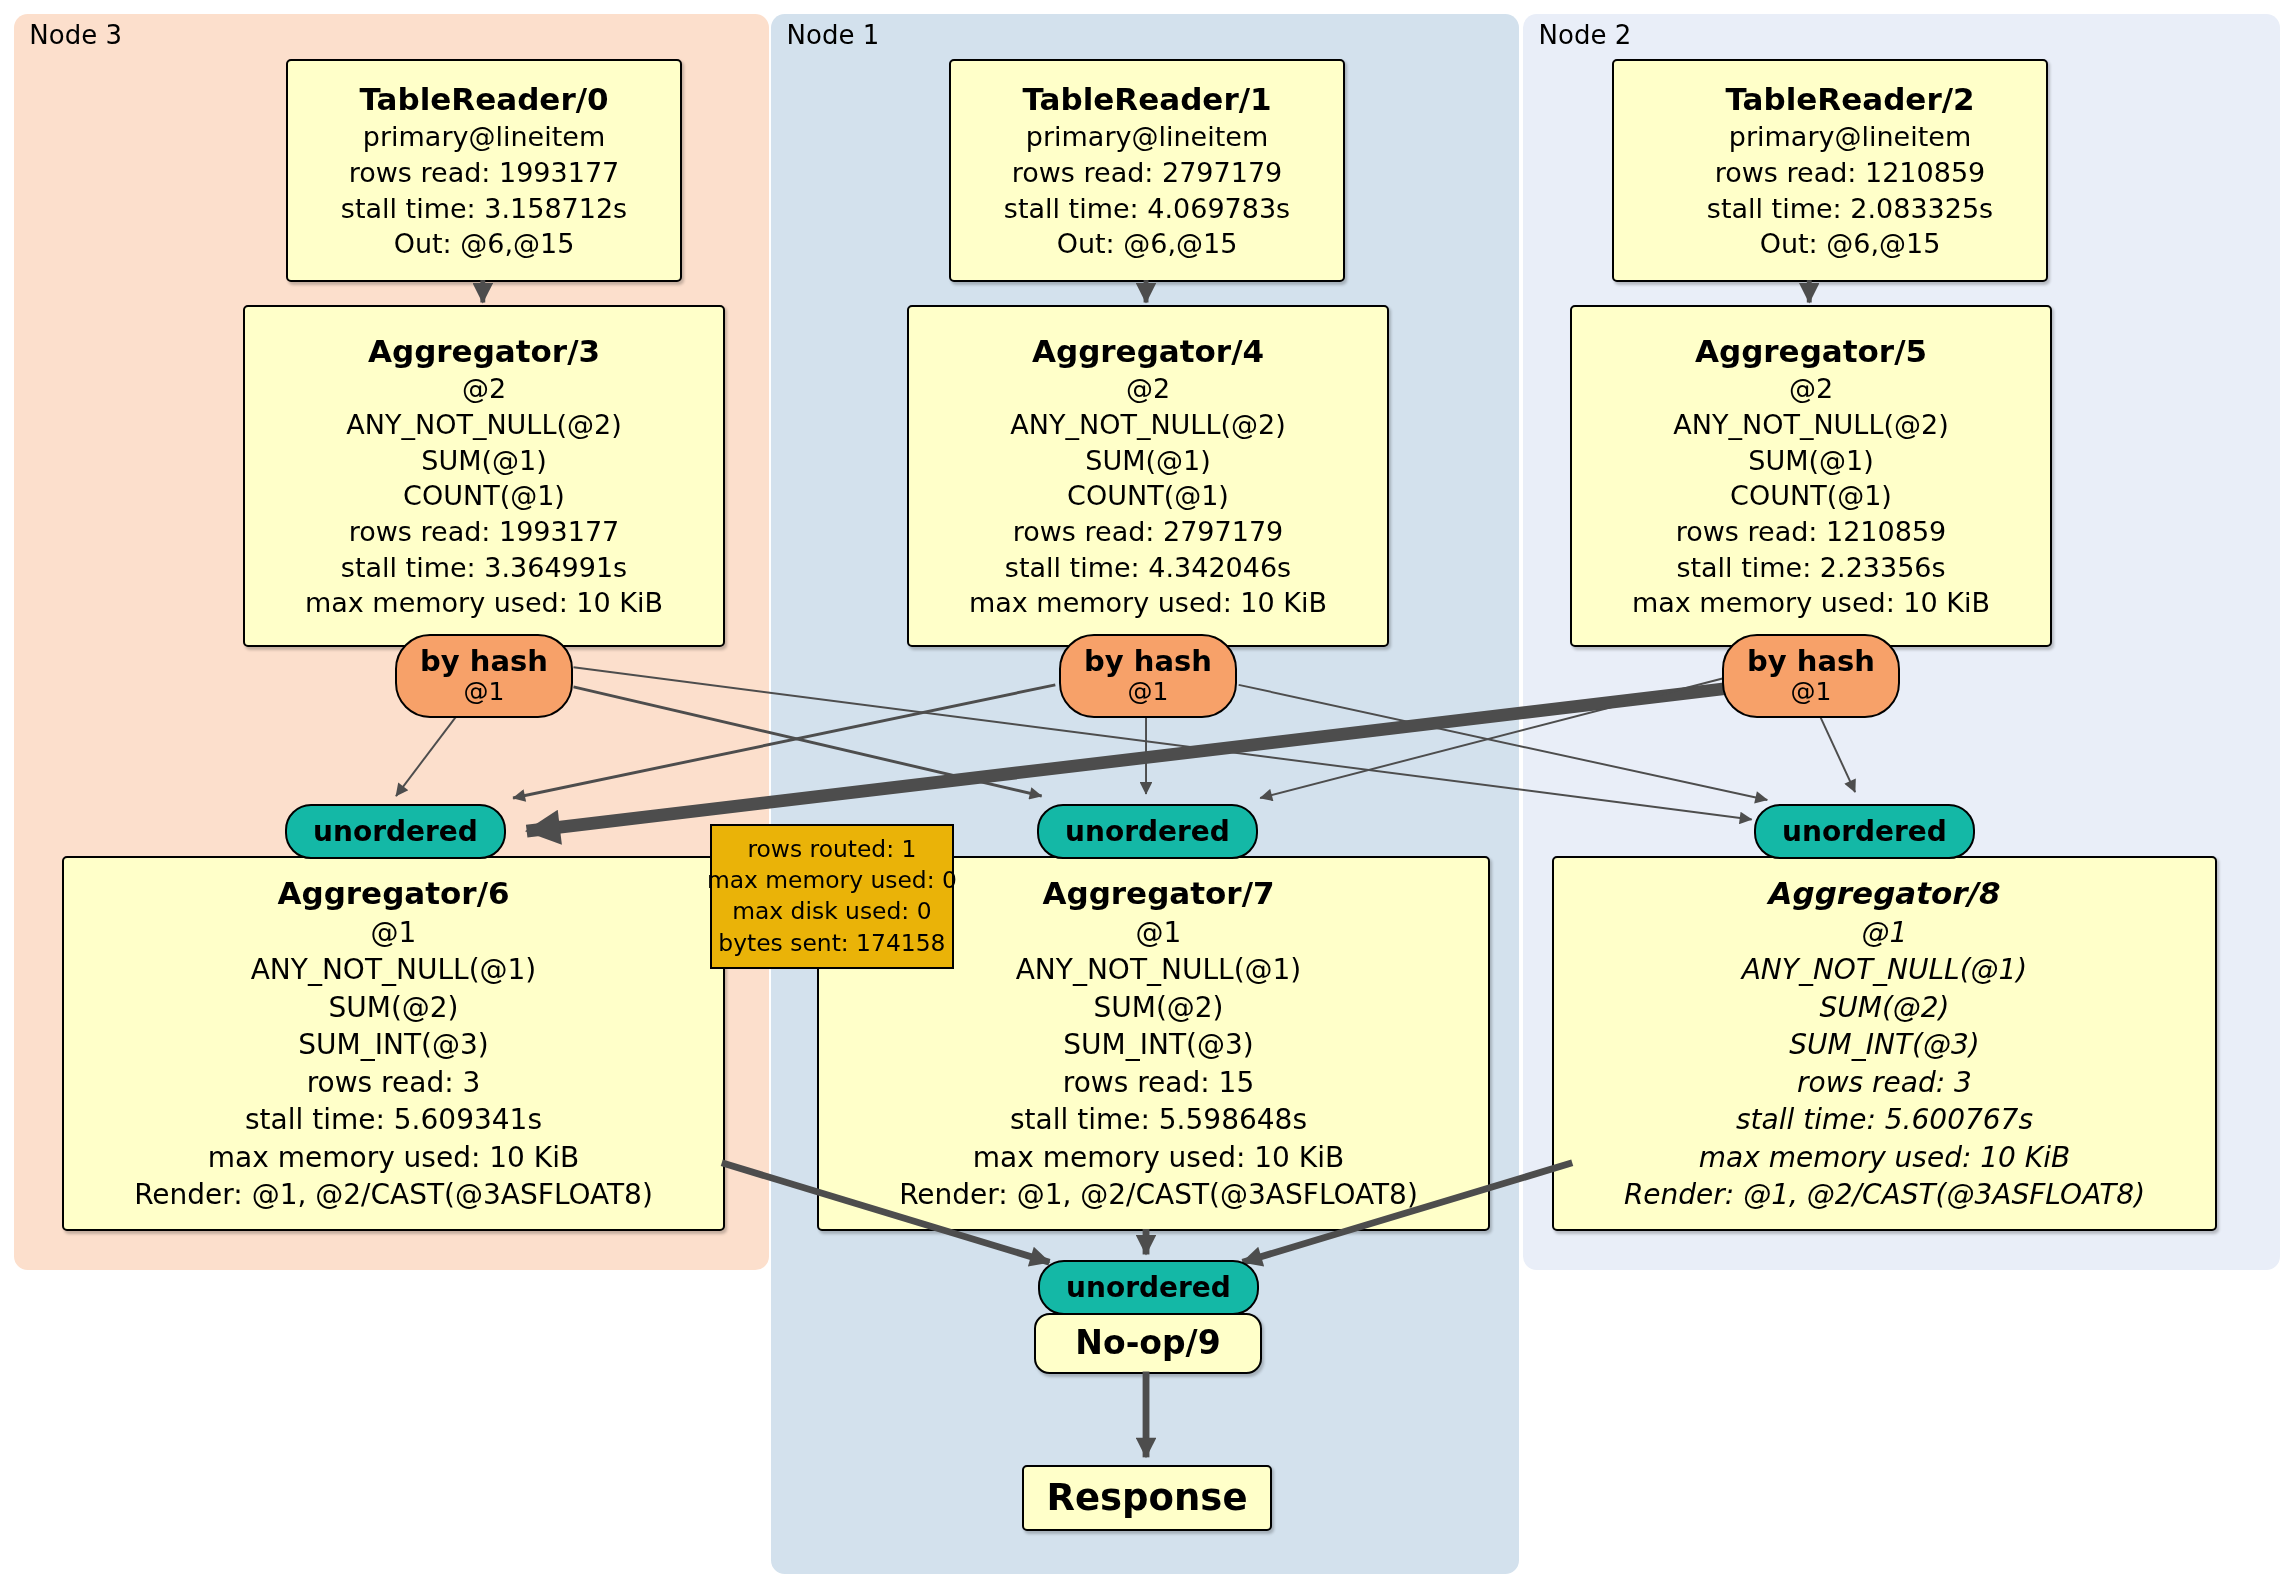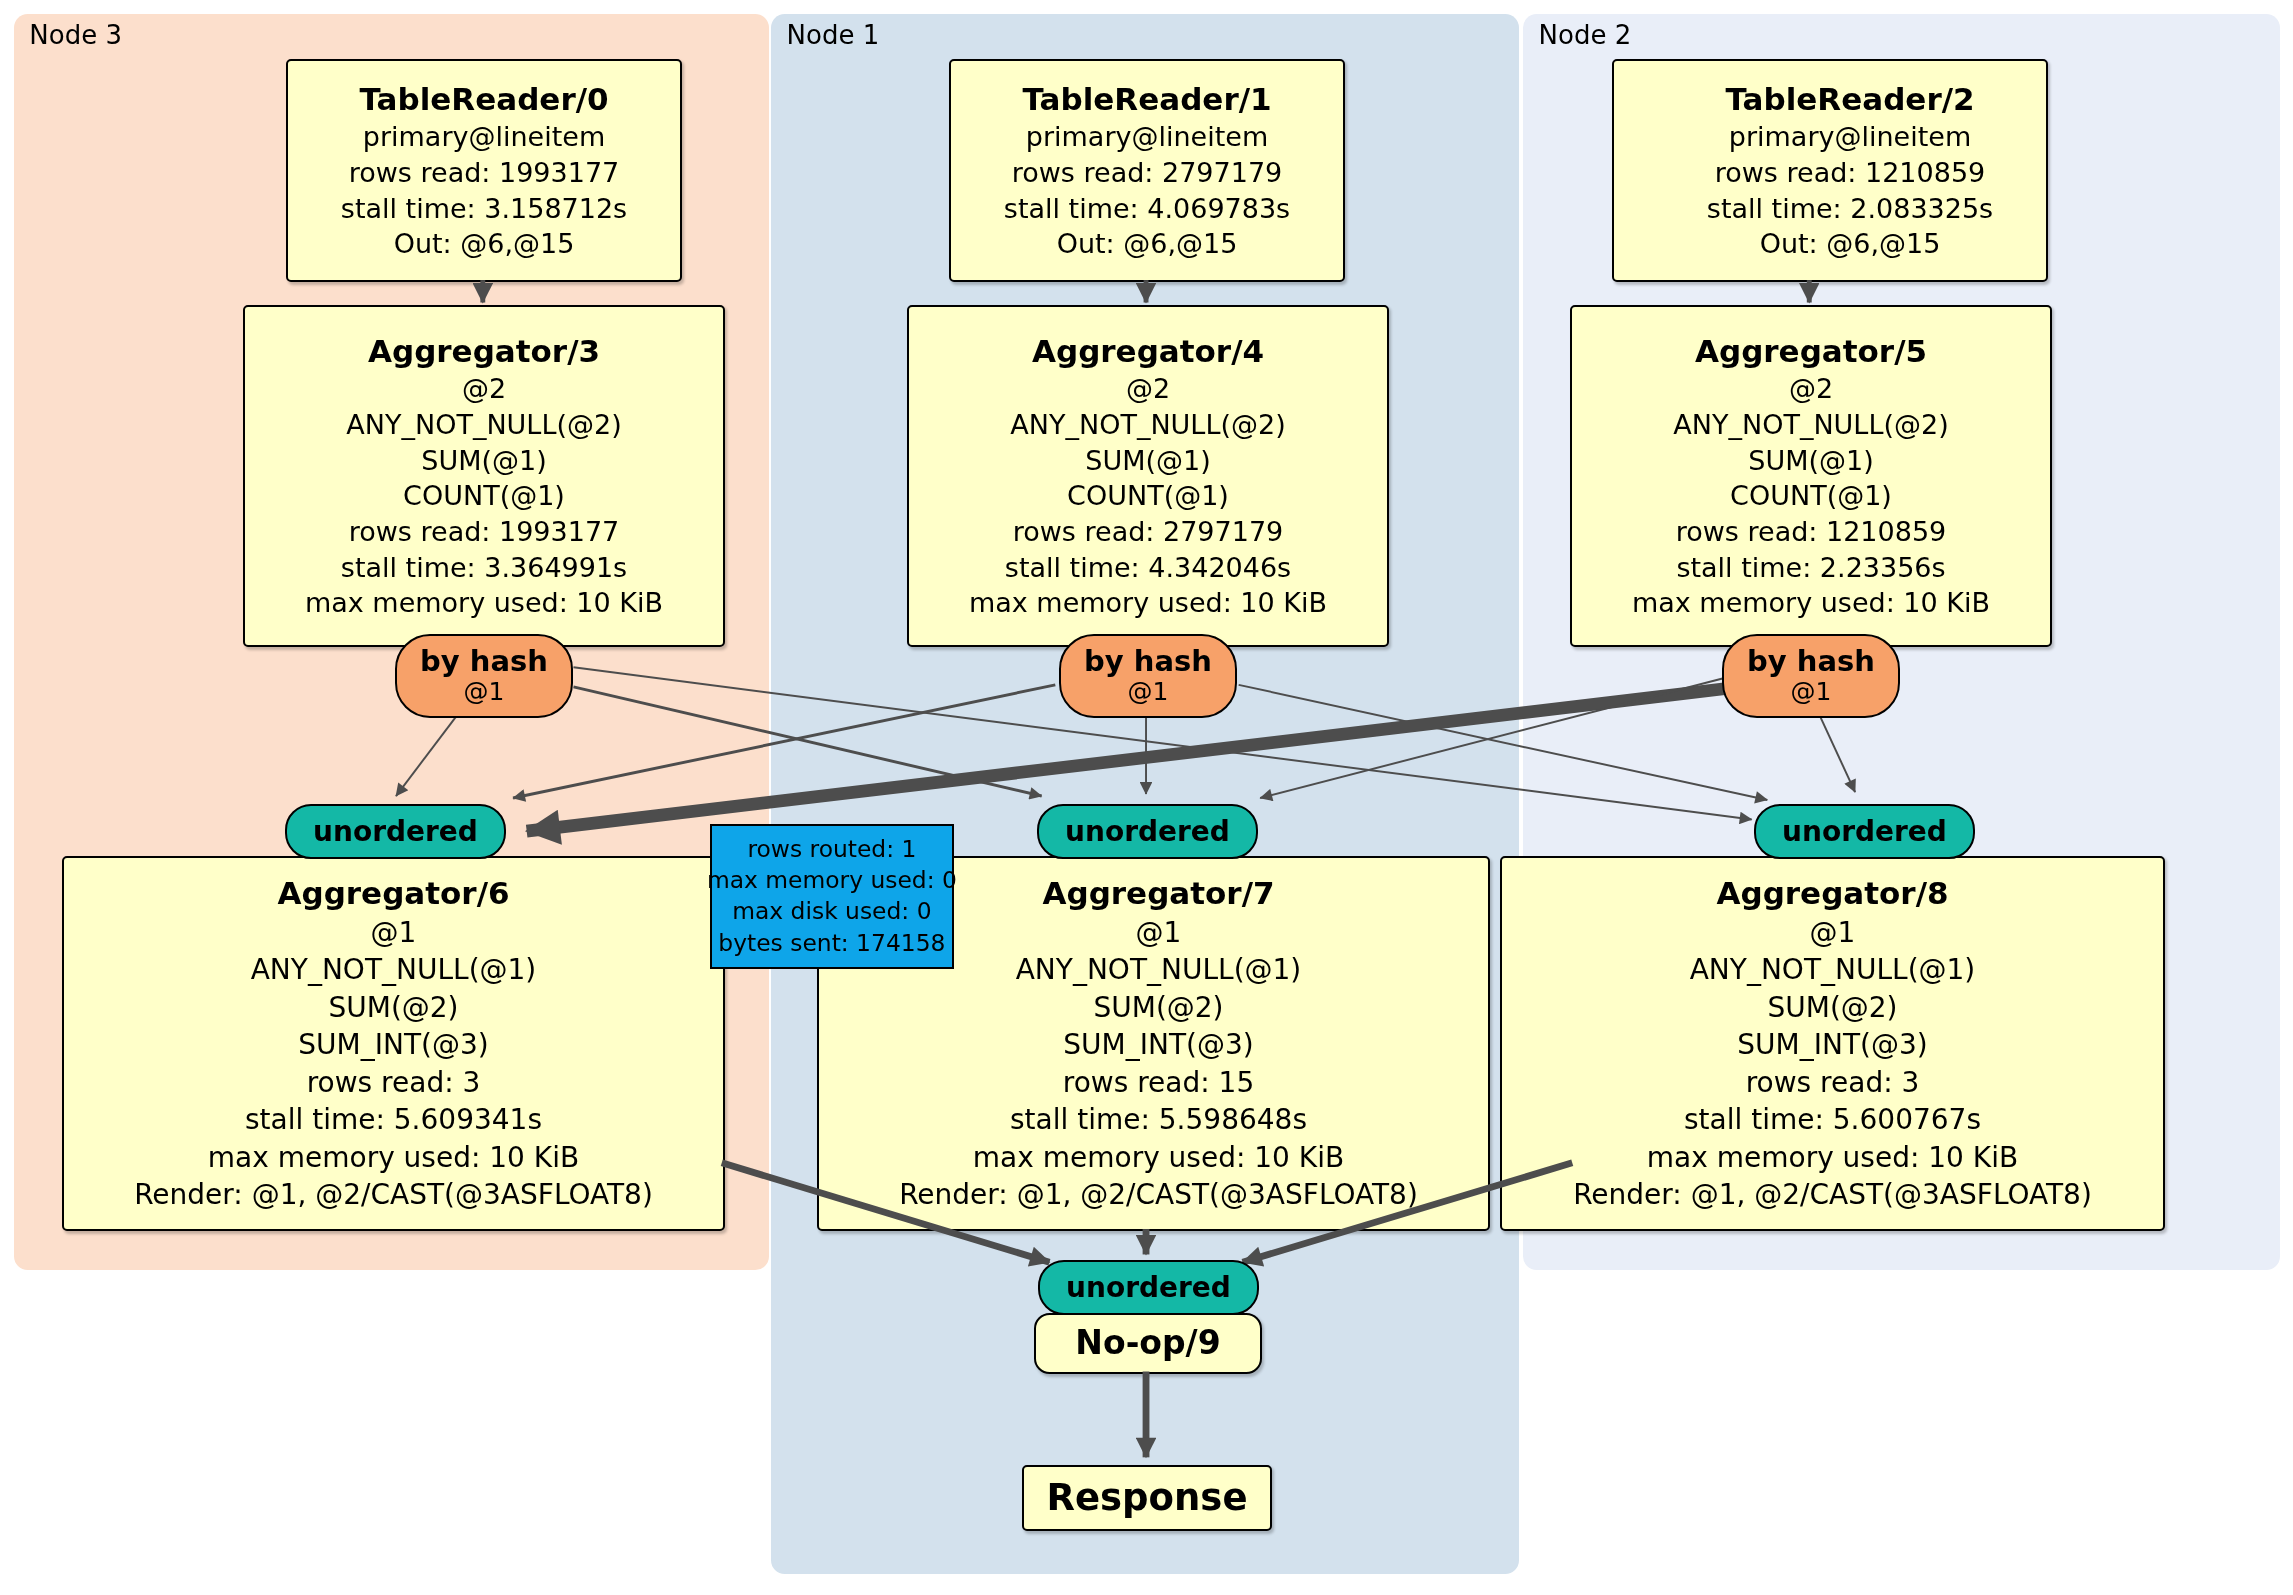--- a/index.html
+++ b/index.html
@@ -25,21 +25,21 @@
     justify-content:center;line-height:1.1;
   }
   .hash-bubble .t{font-weight:bold;font-size:29px;}
   .hash-bubble .s{font-size:25px;}
   .unordered-oval{
     position:absolute;width:217px;height:51px;background:#14b8a6;border:2.9px solid #000;
     border-radius:26px;z-index:4;display:flex;align-items:center;justify-content:center;
     font-weight:bold;font-size:28px;
   }
   .edge-tooltip{
-    position:absolute;left:710px;top:824px;width:232px;background:#0ea5e9;
+    position:absolute;left:710px;top:824px;width:232px;background:#eab308;
     border:2px solid #000;z-index:5;padding:8.8px 3.9px;display:flex;flex-direction:column;
     gap:2px;align-items:center;
   }
   .edge-tooltip .tl{font-size:23.4px;line-height:1.25;white-space:nowrap;}
   .noop-box{border-radius:15.6px;}
 </style>
 </head>
 <body>
 
 <div id="stage">
@@ -178,21 +178,21 @@
     <div class="bt">Aggregator/7</div>
     <div class="bl2">@1</div>
     <div class="bl2">ANY_NOT_NULL(@1)</div>
     <div class="bl2">SUM(@2)</div>
     <div class="bl2">SUM_INT(@3)</div>
     <div class="bl2">rows read: 15</div>
     <div class="bl2">stall time: 5.598648s</div>
     <div class="bl2">max memory used: 10 KiB</div>
     <div class="bl2">Render: @1, @2/CAST(@3ASFLOAT8)</div>
   </div>
-  <div class="node-box" style="left:1500px;top:856px;width:661px;height:371px;">
+  <div class="node-box" style="left:1552px;top:856px;width:661px;height:371px;font-style:italic;">
     <div class="bt">Aggregator/8</div>
     <div class="bl2">@1</div>
     <div class="bl2">ANY_NOT_NULL(@1)</div>
     <div class="bl2">SUM(@2)</div>
     <div class="bl2">SUM_INT(@3)</div>
     <div class="bl2">rows read: 3</div>
     <div class="bl2">stall time: 5.600767s</div>
     <div class="bl2">max memory used: 10 KiB</div>
     <div class="bl2">Render: @1, @2/CAST(@3ASFLOAT8)</div>
   </div>

